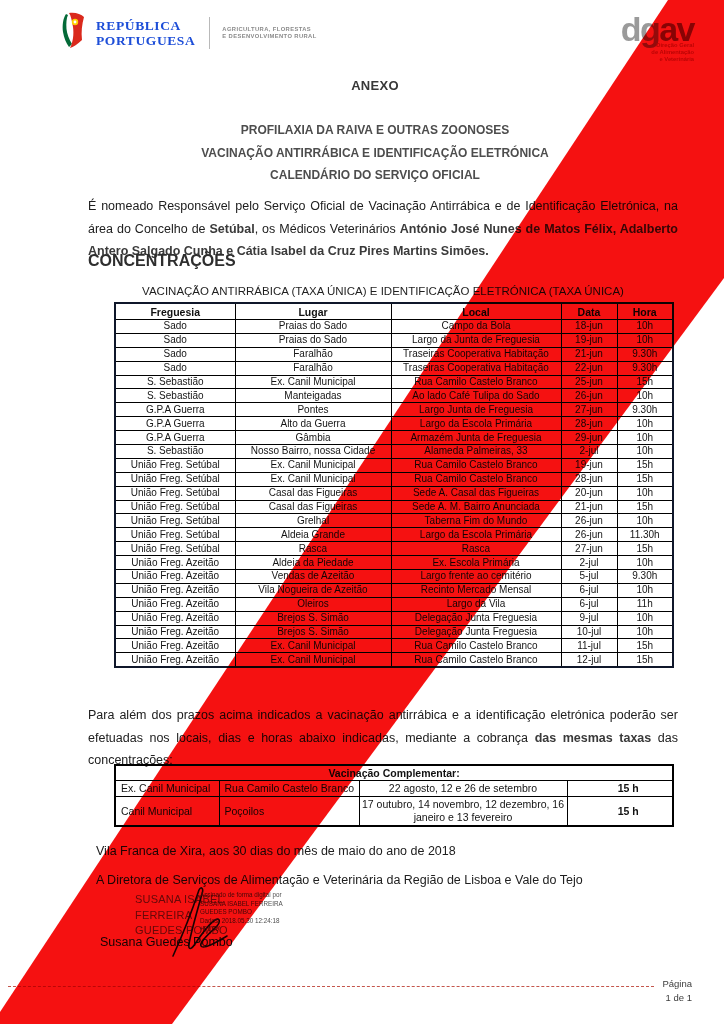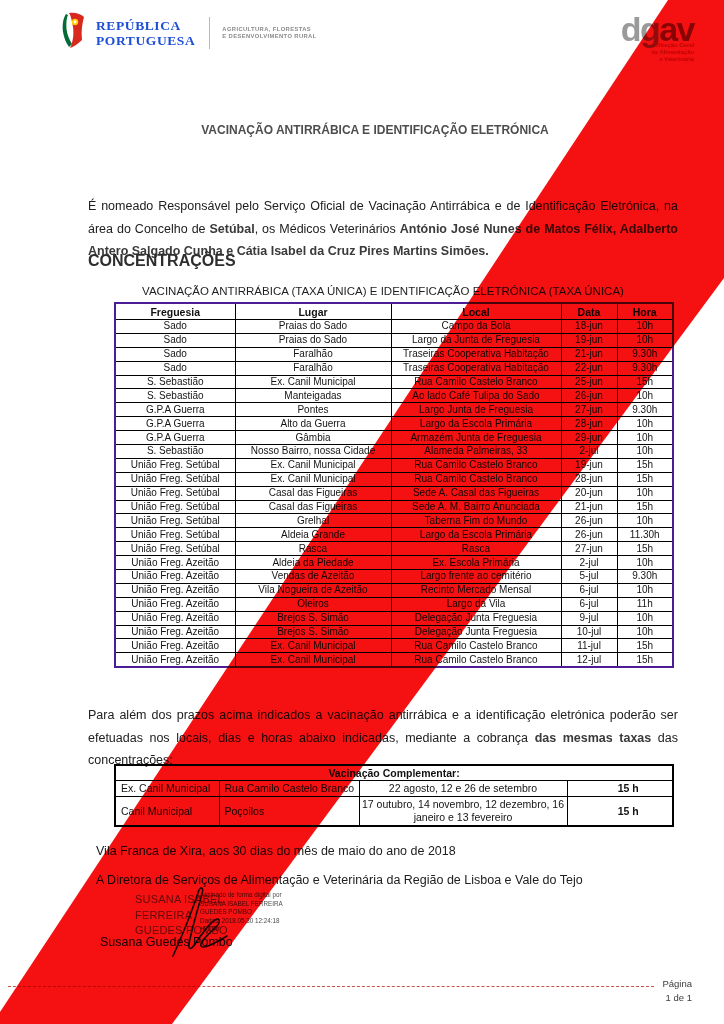--- a/index.html
+++ b/index.html
@@ -29,21 +29,21 @@
     font-size:12px;font-weight:bold;color:#4d4d4d;line-height:22.5px;}
 
   
   .para{left:88px;width:590px;font-size:12.5px;line-height:22.5px;color:#202020;text-align:justify;}
   .para b{color:#3a3a3a;}
   .center-head{left:88px;width:590px;text-align:left;font-weight:bold;font-size:16px;color:#2e2e2e;}
   .table-title{left:88px;width:590px;text-align:center;font-size:11.5px;color:#1f1f1f;}
 
   
   table{border-collapse:collapse;table-layout:fixed;}
-  .main-table{left:114px;top:302px;width:558px;border:2px solid #4c1d95;padding-left:32px;}
+  .main-table{left:114px;top:302px;width:558px;border:2px solid #0f172a;padding-left:32px;}
   .main-table th{border:1.5px solid #000;font-size:10.5px;height:15px;padding:0;font-weight:bold;color:#111;}
   .main-table td{border:1.5px solid #000;font-size:10px;height:12.9px;line-height:12px;
     padding:0;text-align:center;color:#141414;overflow:hidden;white-space:nowrap;}
 
   
   .comp-table{left:114px;top:764px;width:558px;border:2px solid #000;}
   .comp-table th{border:1.5px solid #000;font-size:10.5px;height:14px;padding:0;font-weight:bold;color:#111;}
   .comp-table td{border:1.5px solid #000;font-size:10.5px;padding:1px 0;color:#141414;text-align:center;line-height:13px;}
   .comp-table td:nth-child(1),.comp-table td:nth-child(2){text-align:left;padding-left:5px;}
   .comp-table td:nth-child(4){font-weight:bold;padding-left:17px;}
@@ -91,22 +91,25 @@
 
   <div class="abs dgav">
     <div class="dgav-word"><span class="dgav-gray">dg</span><span class="dgav-maroon">av</span></div>
     <div class="dgav-sub">
       <span>Direção Geral</span><br>
       <span>de Alimentação</span><br>
       <span>e Veterinária</span>
     </div>
   </div>
 
+  <div class="abs title-block anexo">ANEXO</div>
   <div class="abs subtitles">
+    <div>PROFILAXIA DA RAIVA E OUTRAS ZOONOSES</div>
     <div>VACINAÇÃO ANTIRRÁBICA E IDENTIFICAÇÃO ELETRÓNICA</div>
+    <div>CALENDÁRIO DO SERVIÇO OFICIAL</div>
   </div>
 
   <p class="abs para" style="top:195px;margin:0;"><span>É nomeado Responsável pelo Serviço Oficial de Vacinação Antirrábica e de Identificação Eletrónica, na área do Concelho de </span><b>Setúbal</b><span>, os Médicos Veterinários </span><b>António José Nunes de Matos Félix, Adalberto Antero Salgado Cunha e Cátia Isabel da Cruz Pires Martins Simões.</b></p>
 
   <div class="abs center-head" style="top:252px;">CONCENTRAÇÕES</div>
 
   <div class="abs table-title" style="top:285px;">VACINAÇÃO ANTIRRÁBICA (TAXA ÚNICA) E IDENTIFICAÇÃO ELETRÓNICA (TAXA ÚNICA)</div>
 
   <table class="abs main-table">
     <colgroup>

